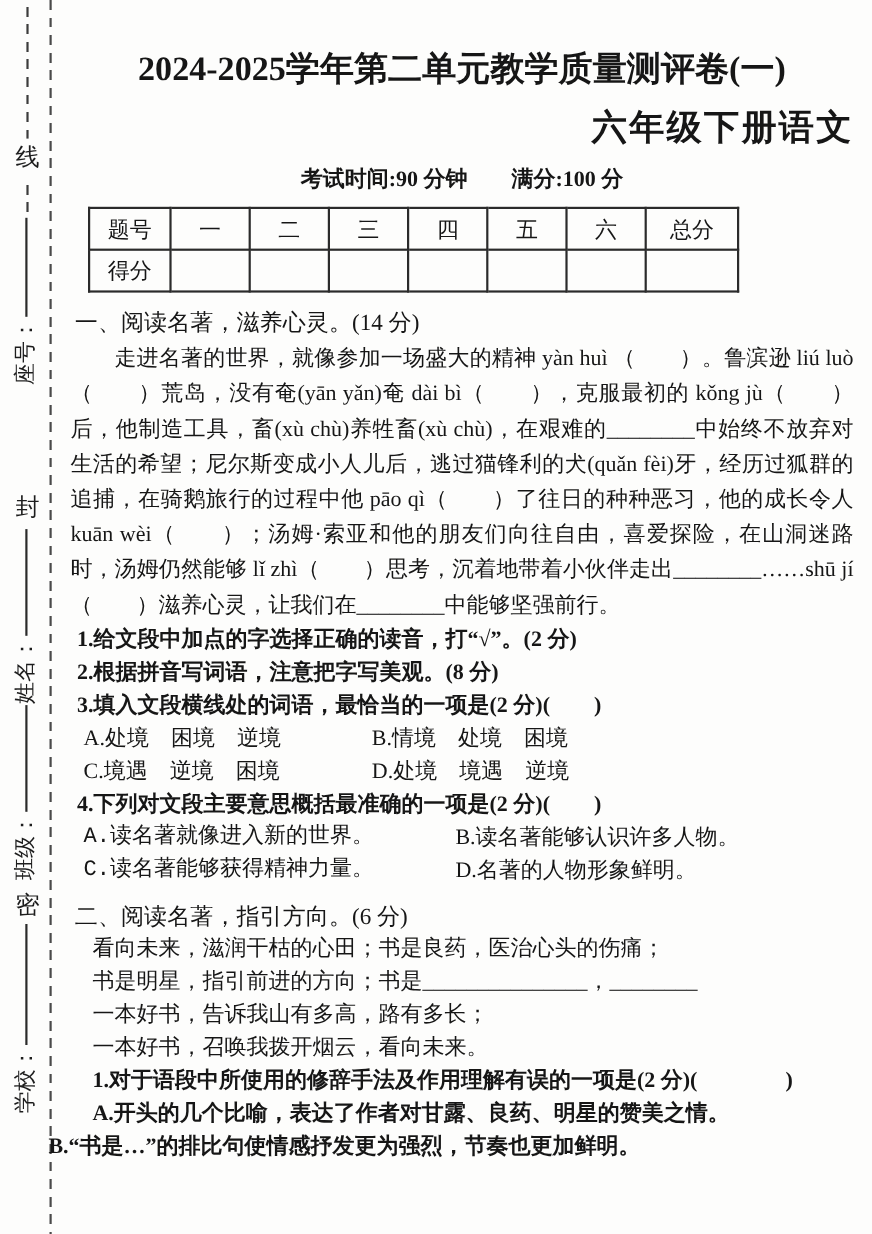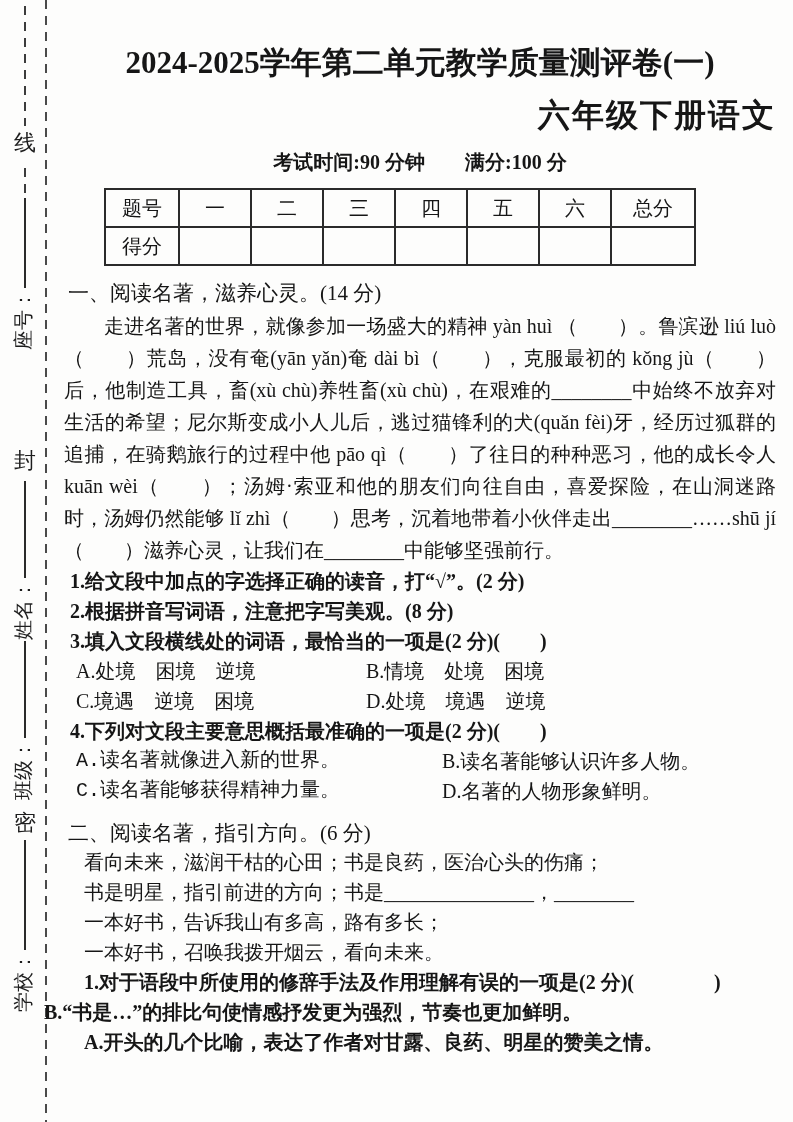--- a/index.html
+++ b/index.html
@@ -40,34 +40,34 @@
     vertical-align:middle; margin-left:2px;
   }
   .bw90 { width:90px; } .bw97 { width:97px; } .bw110 { width:110px; }
 
   
   main { position:absolute; left:64px; top:38px; width:712px; }
   .title { font-size:31px; font-weight:700; text-align:center; margin:4px 0 0; }
   .subtitle { font-size:32px; font-weight:700; text-align:right; margin:10px 0 0; letter-spacing:2px; }
   .exam-info { font-size:20px; font-weight:700; text-align:center; margin-top:11px; }
 
-  .score-table { border-collapse:collapse; margin:12px 0 0 40px; }
+  .score-table { border-collapse:collapse; margin:12px 0 0 16px; }
   .score-table td {
     border:2px solid #2b2b2b; height:36px; padding:0 4px;
     text-align:center; font-size:20px; min-width:20px;
   }
   .col0 { width:74px; } .colm { width:72px; } .col7 { width:84px; }
 
   .sec-heading { font-size:21px; margin-top:13px; padding-left:4px; }
   .passage {
     font-size:20px; line-height:32px; margin:3px 0 0;
     text-indent:2em; text-align:justify;
   }
   .qline { font-size:20px; line-height:30px; padding-left:6px;font-weight:bold; }
-  .opt-row { display:flex; font-size:20px; line-height:30px; padding-left:12px;gap:28px; }
+  .opt-row { display:flex; font-size:20px; line-height:30px; padding-left:12px; }
   .opt { white-space:nowrap; }
   .w3 { width:262px; } .w4 { width:338px;font-family:Liberation Mono, monospace; }
   .poem-line { font-size:20px; line-height:30px; padding-left:20px; }
   .indent { padding-left:20px; }
   .outdent { margin-left:-20px; padding-left:0; }
   .sec2 { margin-top:8px; }
 </style>
 </head>
 <body>
 
@@ -167,18 +167,18 @@
       </div>
     </section>
 
     <section class="sec2">
       <div class="sec-heading">二、阅读名著，指引方向。(6 分)</div>
       <div class="poem-line">看向未来，滋润干枯的心田；书是良药，医治心头的伤痛；</div>
       <div class="poem-line">书是明星，指引前进的方向；书是_______________，________</div>
       <div class="poem-line">一本好书，告诉我山有多高，路有多长；</div>
       <div class="poem-line">一本好书，召唤我拨开烟云，看向未来。</div>
       <div class="qline indent">1.对于语段中所使用的修辞手法及作用理解有误的一项是(2 分)(　　　　)</div>
+      <div class="qline indent">A.开头的几个比喻，表达了作者对甘露、良药、明星的赞美之情。</div>
       <div class="qline outdent">B.“书是…”的排比句使情感抒发更为强烈，节奏也更加鲜明。</div>
-      <div class="qline indent">A.开头的几个比喻，表达了作者对甘露、良药、明星的赞美之情。</div>
     </section>
   </main>
 
 </div>
 
 </body></html>

